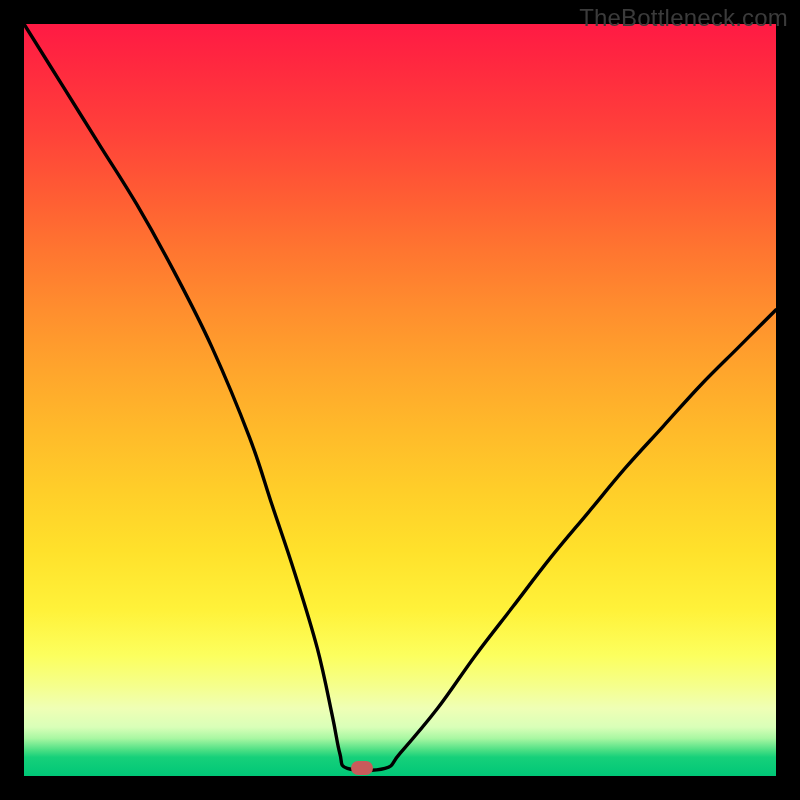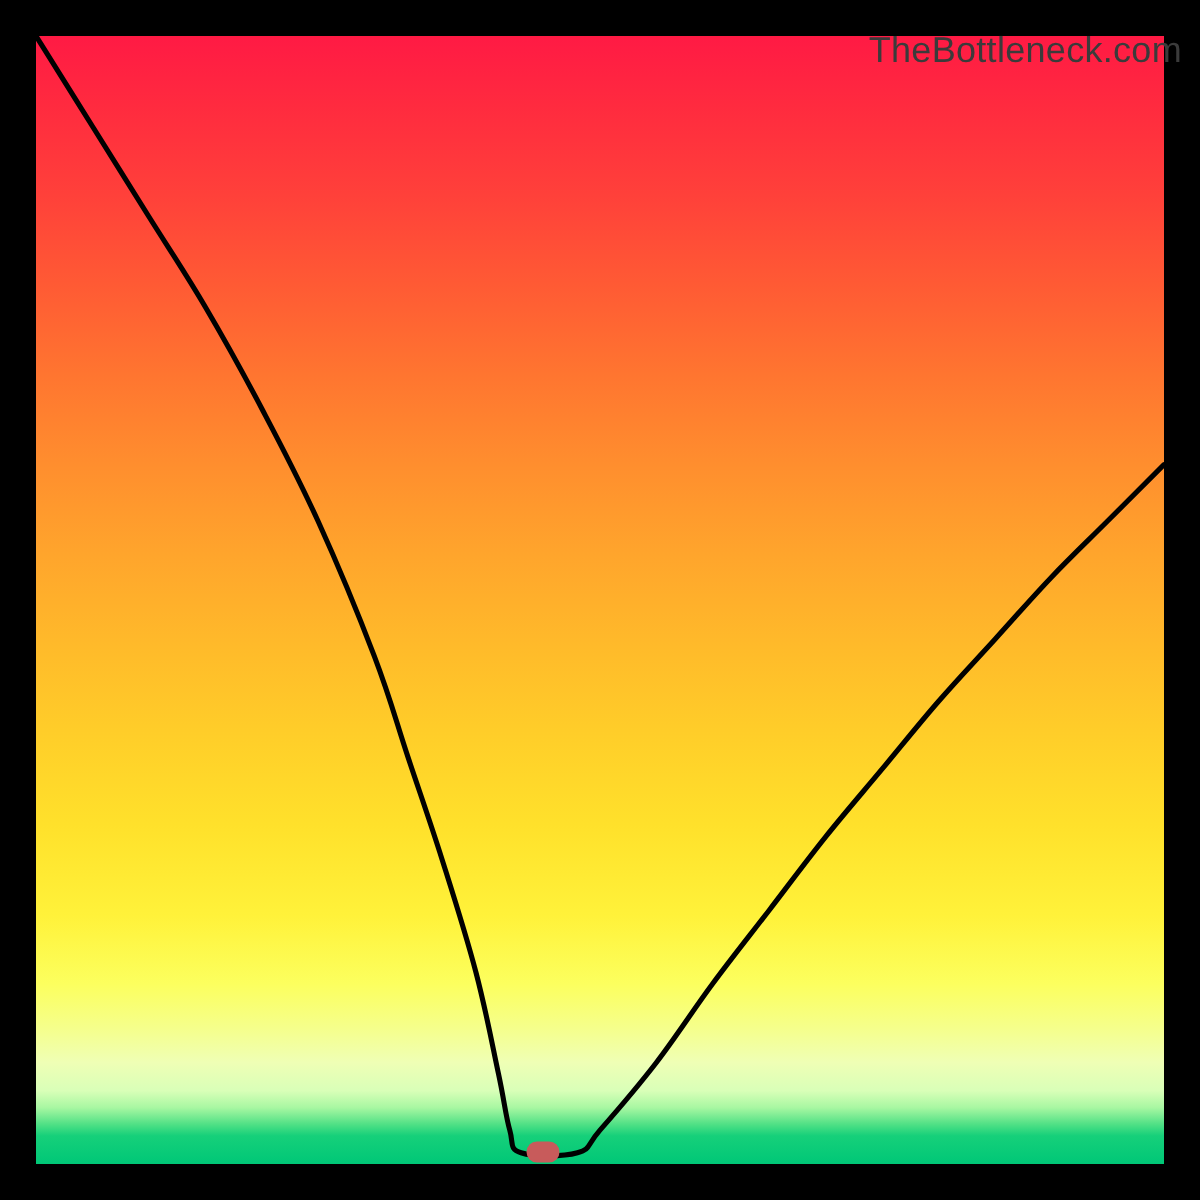--- a/index.html
+++ b/index.html
@@ -14,21 +14,21 @@
   .frame {
     position: absolute;
     left: 0;
     top: 0;
     width: 800px;
     height: 800px;
     background: #000;
   }
   .watermark {
     position: absolute;
-    top: 20px;
+    top: 4px;
     right: 12px;
     color: #3b3b3b;
     font-size: 24px;
     font-weight: 500;
     letter-spacing: 0.2px;
     z-index: 50;
     user-select: none;
   }
   .plot-area {
     position: absolute;

